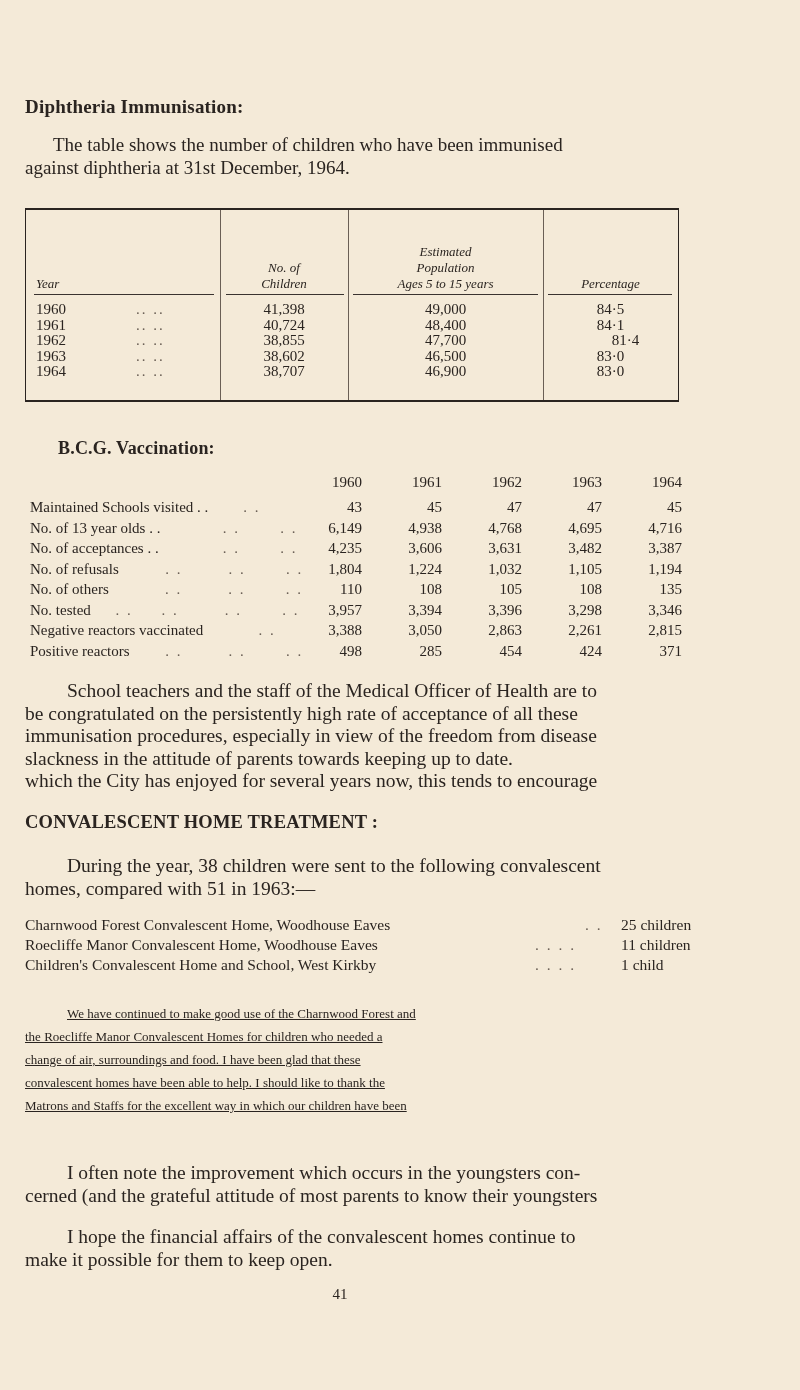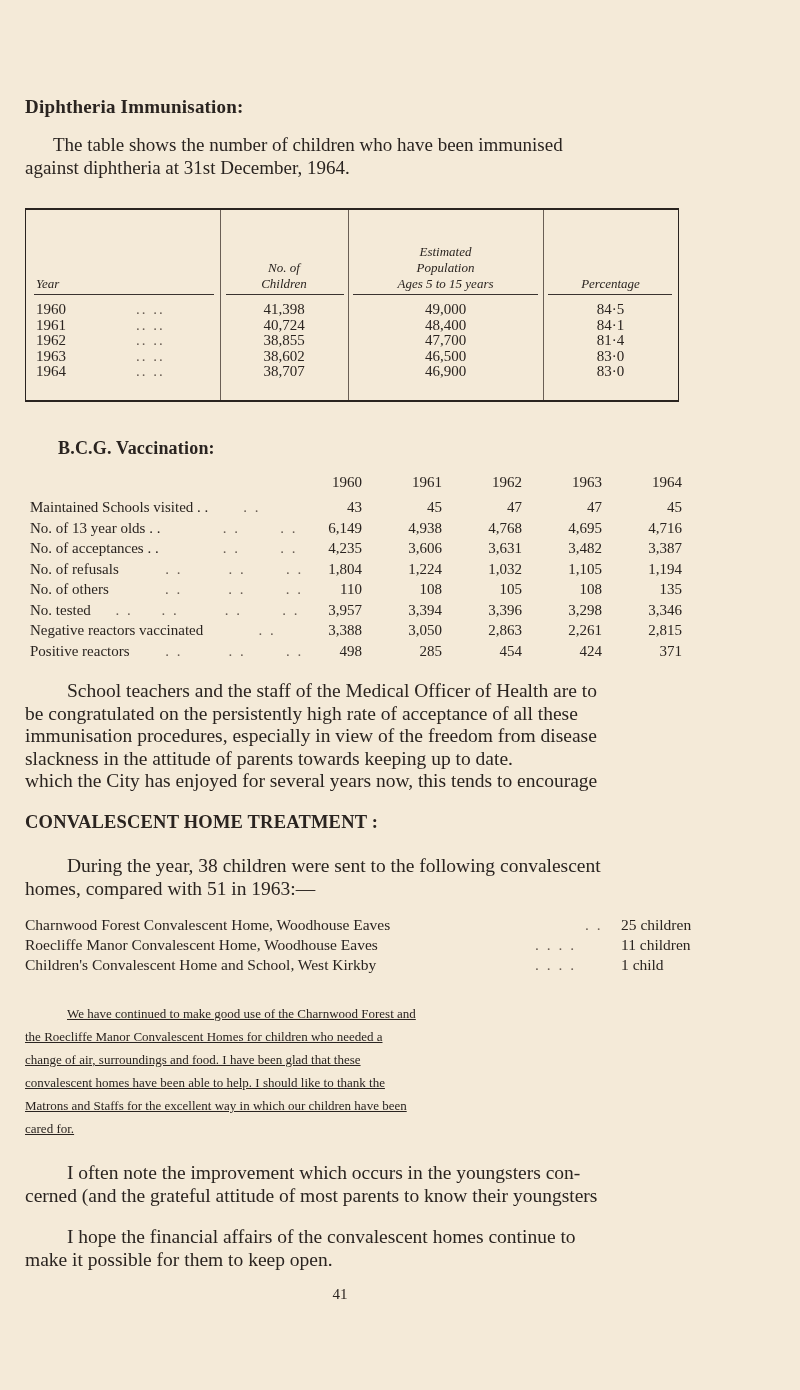--- a/index.html
+++ b/index.html
@@ -89,21 +89,21 @@
       <span class="dots" style="position:absolute; left:110px;">..      ..</span>
       <span style="position:absolute; left:194px; width:128px; text-align:center;">40,724</span>
       <span style="position:absolute; left:322px; width:195px; text-align:center;">48,400</span>
       <span style="position:absolute; left:517px; width:135px; text-align:center;">84·1</span>
     </div>
     <div style="position:relative; height:15.5px;">
       <span style="position:absolute; left:10px;">1962</span>
       <span class="dots" style="position:absolute; left:110px;">..      ..</span>
       <span style="position:absolute; left:194px; width:128px; text-align:center;">38,855</span>
       <span style="position:absolute; left:322px; width:195px; text-align:center;">47,700</span>
-      <span style="position:absolute; left:517px; width:135px; text-align:center;">81·4</span>
+      <span style="position:absolute; left:532px; width:135px; text-align:center;">81·4</span>
     </div>
     <div style="position:relative; height:15.5px;">
       <span style="position:absolute; left:10px;">1963</span>
       <span class="dots" style="position:absolute; left:110px;">..      ..</span>
       <span style="position:absolute; left:194px; width:128px; text-align:center;">38,602</span>
       <span style="position:absolute; left:322px; width:195px; text-align:center;">46,500</span>
       <span style="position:absolute; left:517px; width:135px; text-align:center;">83·0</span>
     </div>
     <div style="position:relative; height:15.5px;">
       <span style="position:absolute; left:10px;">1964</span>
@@ -232,21 +232,20 @@
     <span class="ccount">1 child</span>
   </div>
 </div>
 
 <div class="abs para" style="left:25px; top:1002px; width:745px; font-size:13px; line-height:23px;text-decoration:underline;">
   <div style="text-indent:42px;">We have continued to make good use of the Charnwood Forest and</div>
   <div>the Roecliffe Manor Convalescent Homes for children who needed a</div>
   <div>change of air, surroundings and food. I have been glad that these</div>
   <div>convalescent homes have been able to help. I should like to thank the</div>
   <div>Matrons and Staffs for the excellent way in which our children have been</div>
-  <div>cared for.</div>
 </div>
 
 <div class="abs para" style="left:25px; top:1145px; width:745px; font-size:19.5px; line-height:23px;">
   <div style="text-indent:42px;margin-top:16px;">I often note the improvement which occurs in the youngsters con-</div>
   <div>cerned (and the grateful attitude of most parents to know their youngsters</div>
 </div>
 
 <div class="abs para" style="left:25px; top:1225px; width:745px; font-size:19.5px; line-height:23px;">
   <div style="text-indent:42px;">I hope the financial affairs of the convalescent homes continue to</div>
   <div>make it possible for them to keep open.</div>

